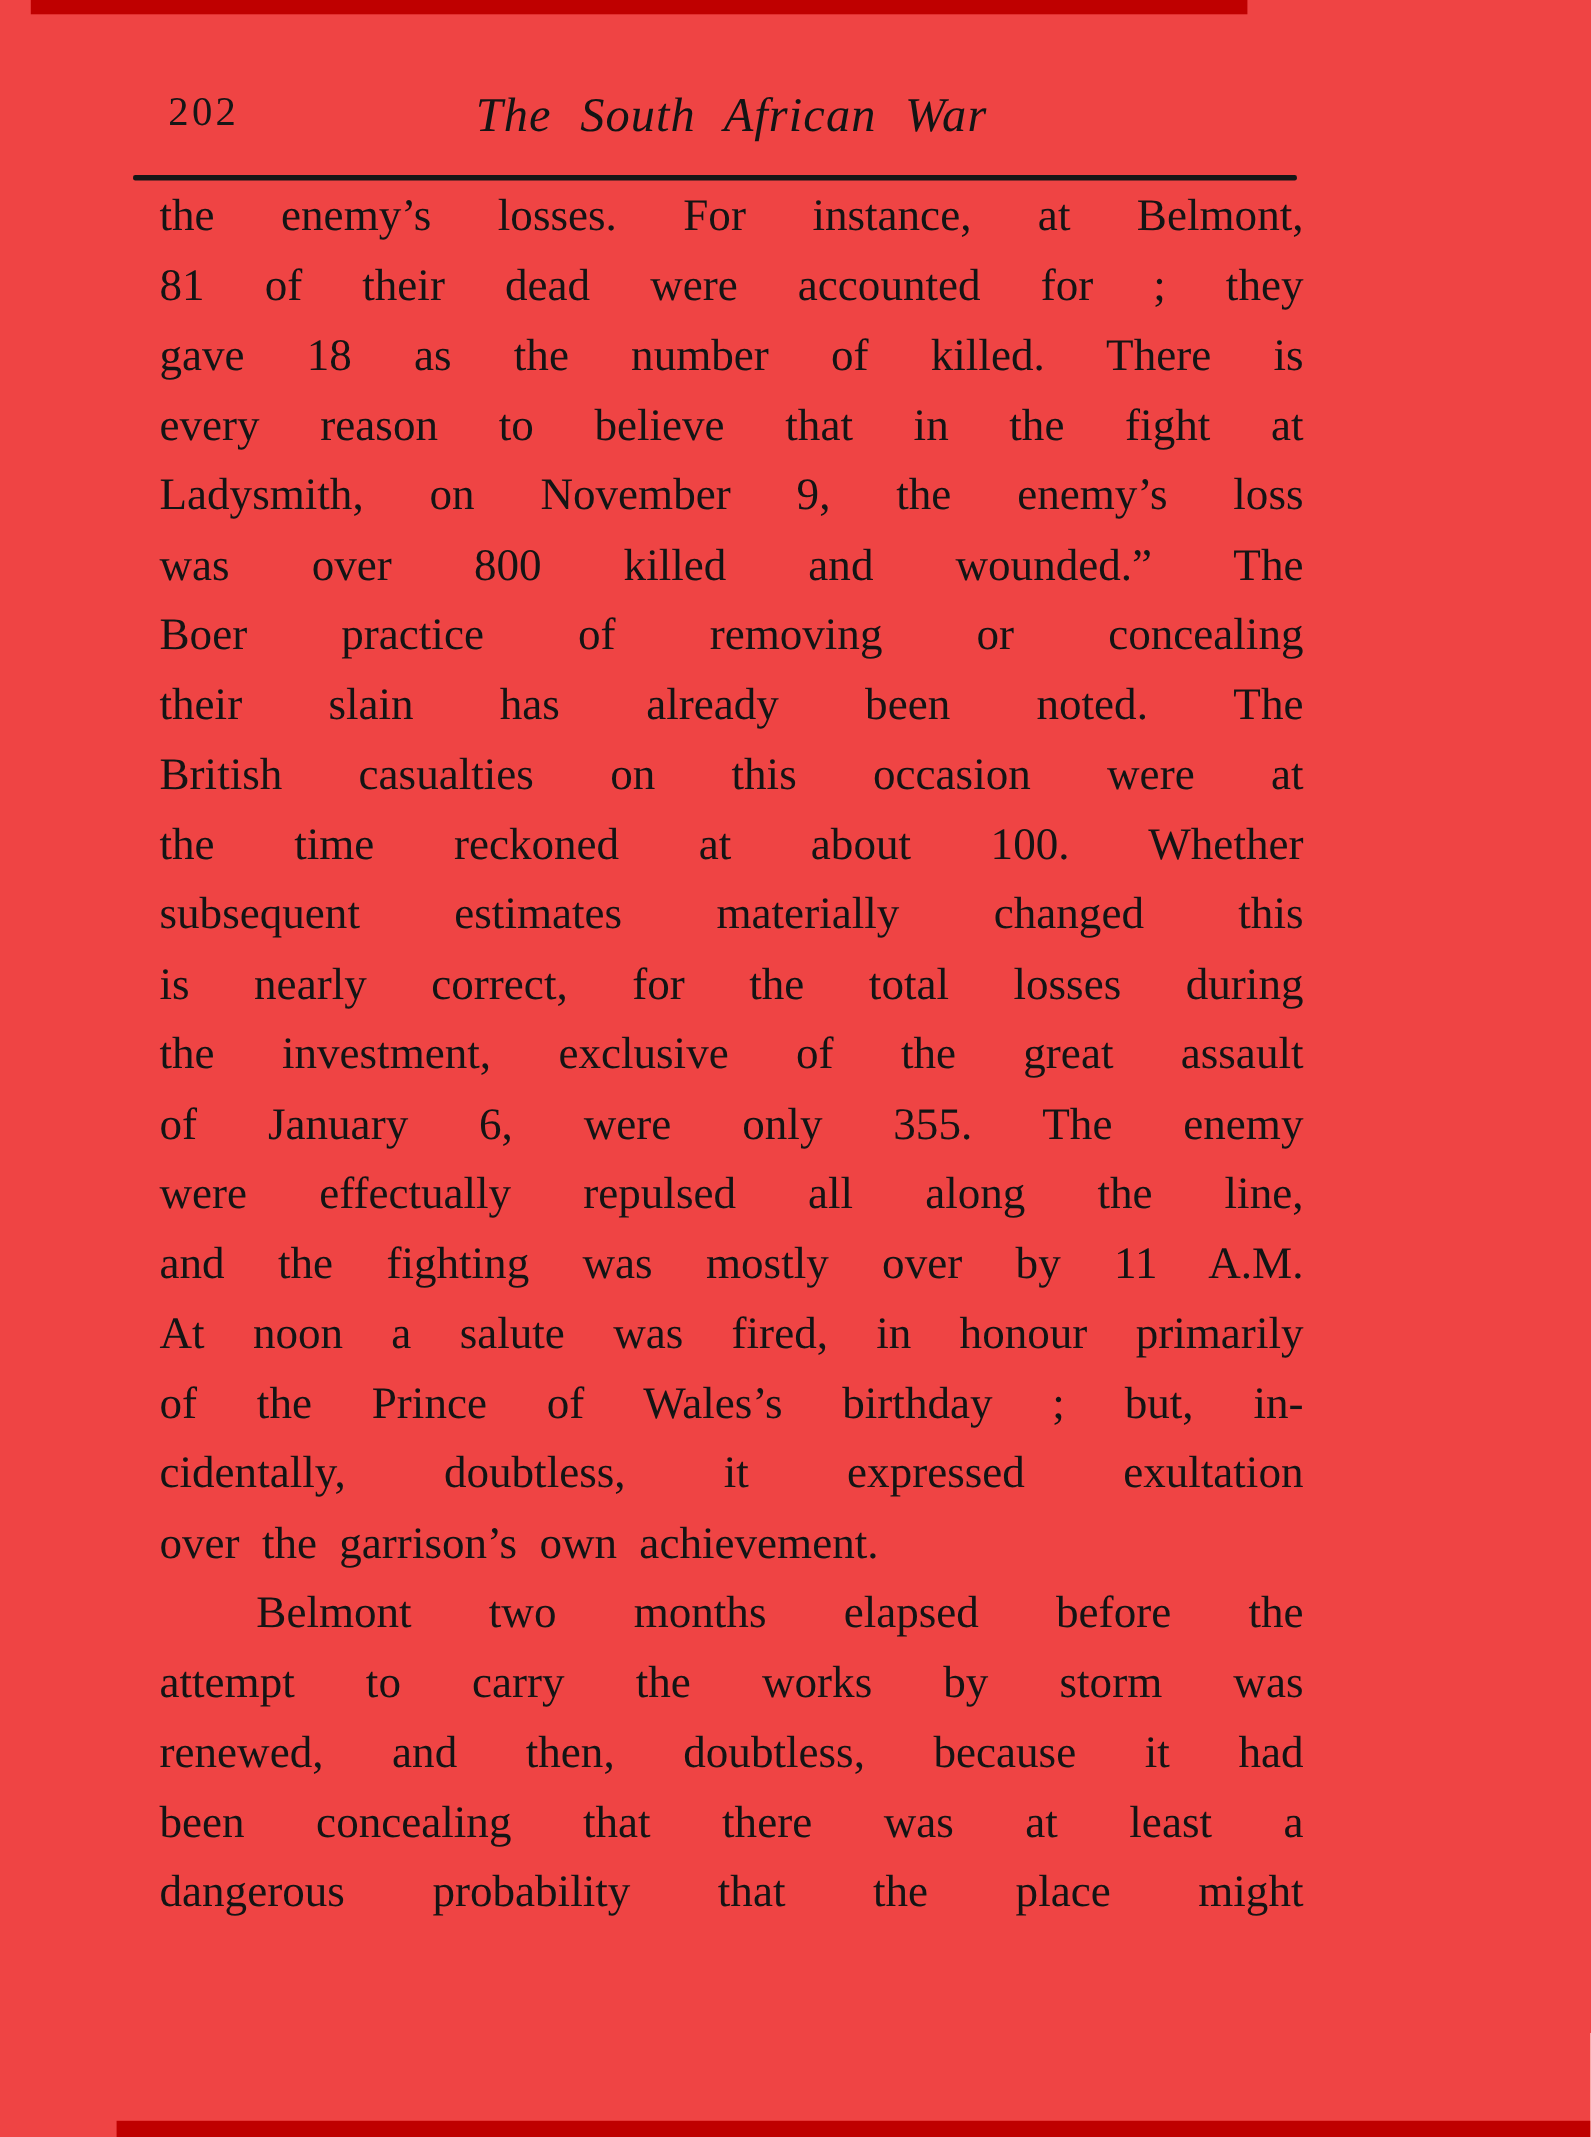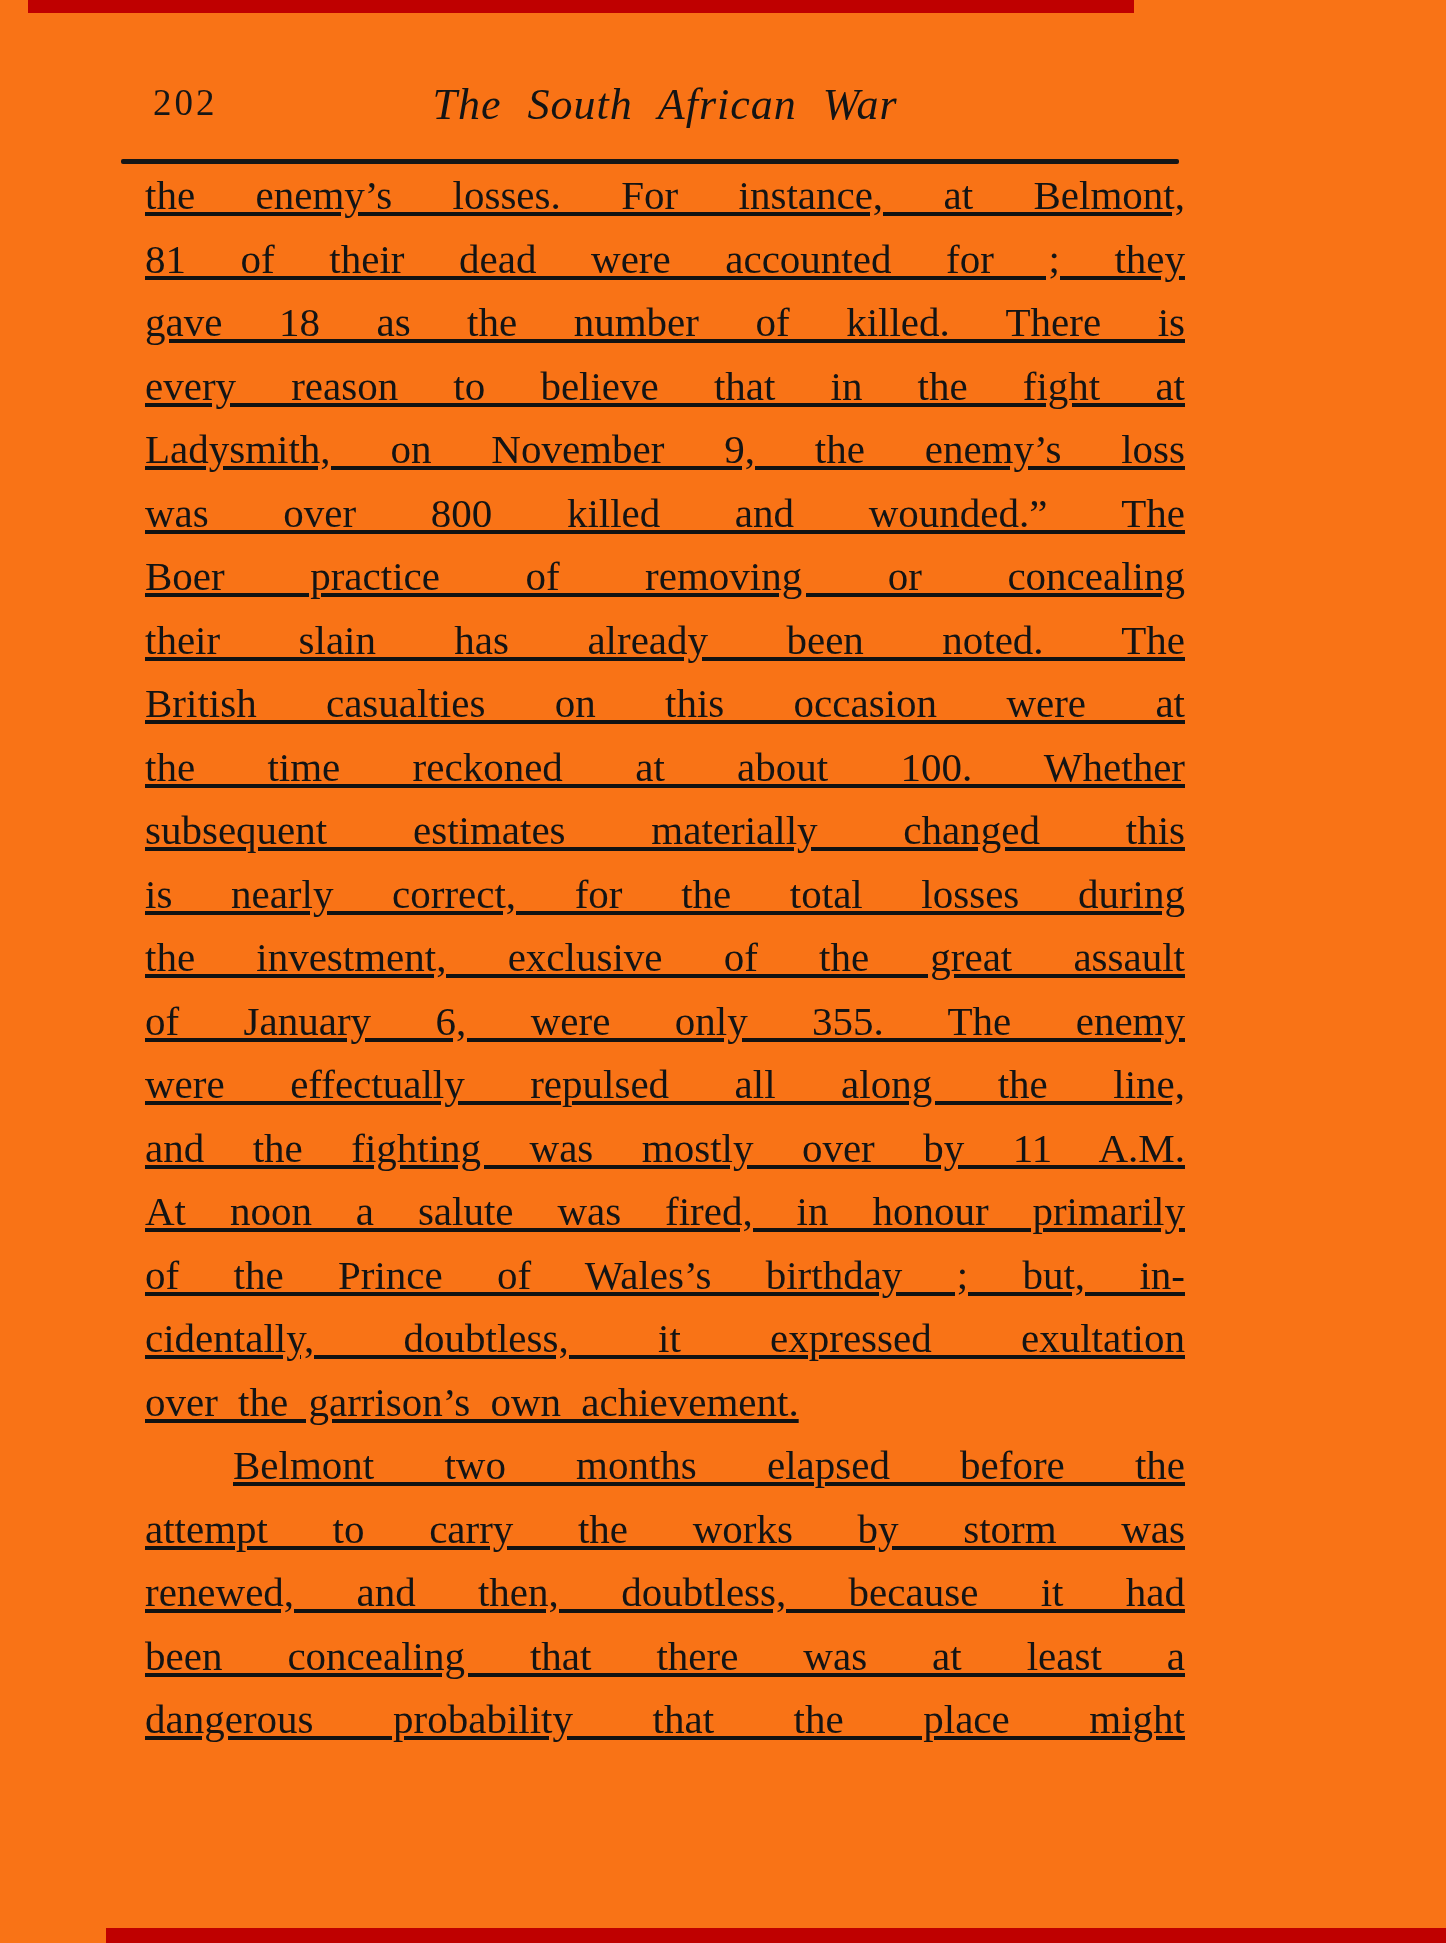--- a/index.html
+++ b/index.html
@@ -4,21 +4,21 @@
 <style>
   html, body {
     margin: 0;
     padding: 0;
     background: #ffffff;
   }
   .page {
     position: relative;
     width: 1446px;
     height: 1943px;
-    background: #f97316;
+    background: #ef4444;
     overflow: hidden;
     font-family: "Liberation Serif", "DejaVu Serif", serif;
     color: #121212;
   }
   
   .scan-bar {
     position: absolute;
     background: #bf0000;
   }
   .scan-bar.top {
@@ -69,21 +69,20 @@
     height: 5px;
     background: #161616;
     border-radius: 2px;
   }
   
   .body-block {
     position: absolute;
     left: 145px;
     top: 164px;
     width: 1040px;
-    text-decoration: underline;
   }
   .line {
     font-size: 41px;
     line-height: 63.5px;
     height: 63.5px;
     white-space: normal;
     text-align: justify;
     text-align-last: justify;
     text-justify: inter-word;
     word-spacing: 2px;

